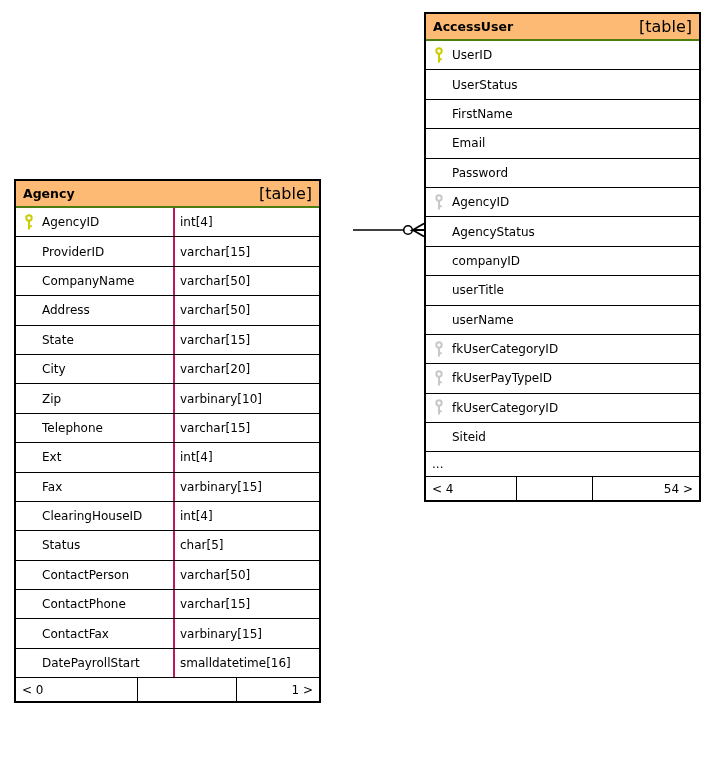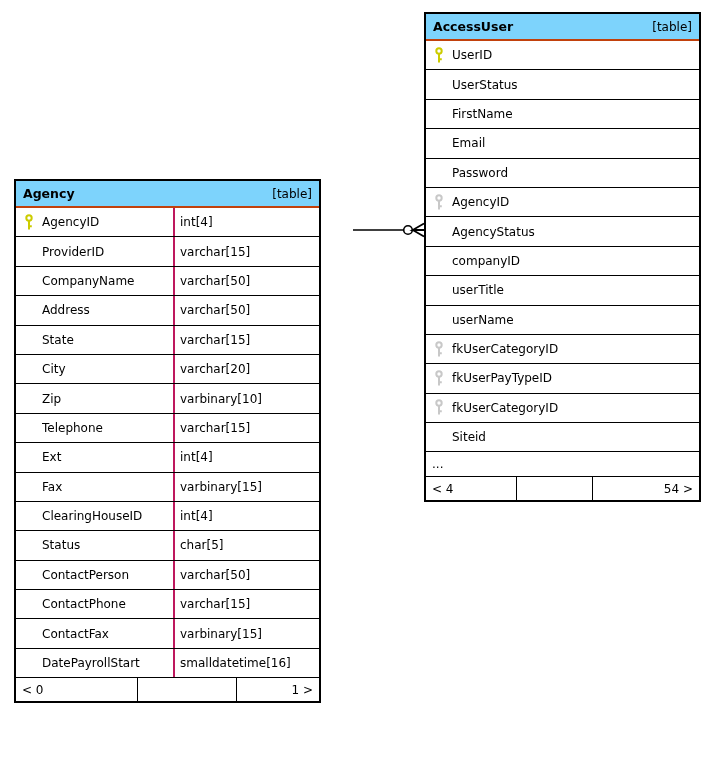--- a/index.html
+++ b/index.html
@@ -16,31 +16,31 @@
     position:absolute;
     background:#ffffff;
     border:2px solid #000;
     box-sizing:border-box;
     display:flex;
     flex-direction:column;
   }
   .tbl-header{
     height:27px;
     flex:0 0 27px;
-    background:#7dd3fc;
-    border-bottom:2px solid #c2410c;
+    background:#fdba74;
+    border-bottom:2px solid #4d7c0f;
     box-sizing:border-box;
     display:flex;
     align-items:center;
     padding:0 7px;
     font-size:12.5px;
     font-weight:bold;
     cursor:pointer;
   }
-  .tbl-badge{font-weight:normal;margin-left:auto;font-size:12px;}
+  .tbl-badge{font-weight:normal;margin-left:auto;font-size:16px;}
   .tbl-row{
     height:29.4px;
     flex:0 0 29.4px;
     border-bottom:1px solid #000;
     box-sizing:border-box;
     display:flex;
     align-items:stretch;
     font-size:12px;
   }
   .key-cell{

